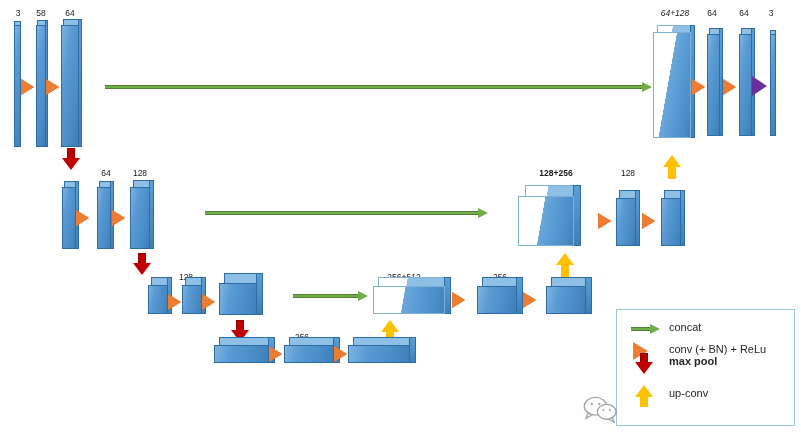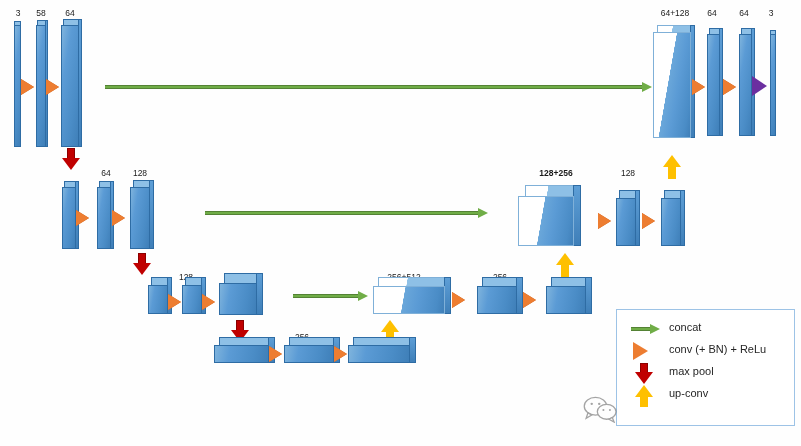--- a/index.html
+++ b/index.html
@@ -155,21 +155,21 @@
   </div>
 
   <div class="conv" style="left:21px;top:79px;"></div>
   <div class="conv" style="left:46px;top:79px;"></div>
 
   <div class="concat-arrow" style="left:105px;top:84px;width:547px;">
     <div class="shaft"></div>
     <div class="head"></div>
   </div>
 
-  <div class="lbl" style="left:675px;top:8px;">64+128</div>
+  <div class="lbl" style="left:675px;top:8px;font-style:italic;">64+128</div>
   <div class="lbl" style="left:712px;top:8px;">64</div>
   <div class="lbl" style="left:744px;top:8px;">64</div>
   <div class="lbl" style="left:771px;top:8px;">3</div>
 
   <div class="blk concat" style="left:653px;top:32px;width:38px;height:106px;">
     <div class="top" style="left:4px;top:-7px;width:38px;height:8px;"></div>
     <div class="side" style="left:37px;top:-7px;width:5px;height:113px;"></div>
     <div class="face"></div>
   </div>
   <div class="blk" style="left:707px;top:34px;width:13px;height:102px;">
@@ -352,21 +352,21 @@
       <div class="leg-txt">concat</div>
     </div>
 
     <div class="leg-row" style="top:30px;">
       <div class="leg-ico">
         <div class="lg-conv"></div>
       </div>
       <div class="leg-txt">conv (+ BN) + ReLu</div>
     </div>
 
-    <div class="leg-row" style="top:52px;">
+    <div class="leg-row" style="top:42px;font-weight:bold;">
       <div class="leg-ico">
         <div class="lg-pool">
           <div class="stem"></div>
           <div class="head"></div>
         </div>
       </div>
       <div class="leg-txt">max pool</div>
     </div>
 
     <div class="leg-row" style="top:74px;">

